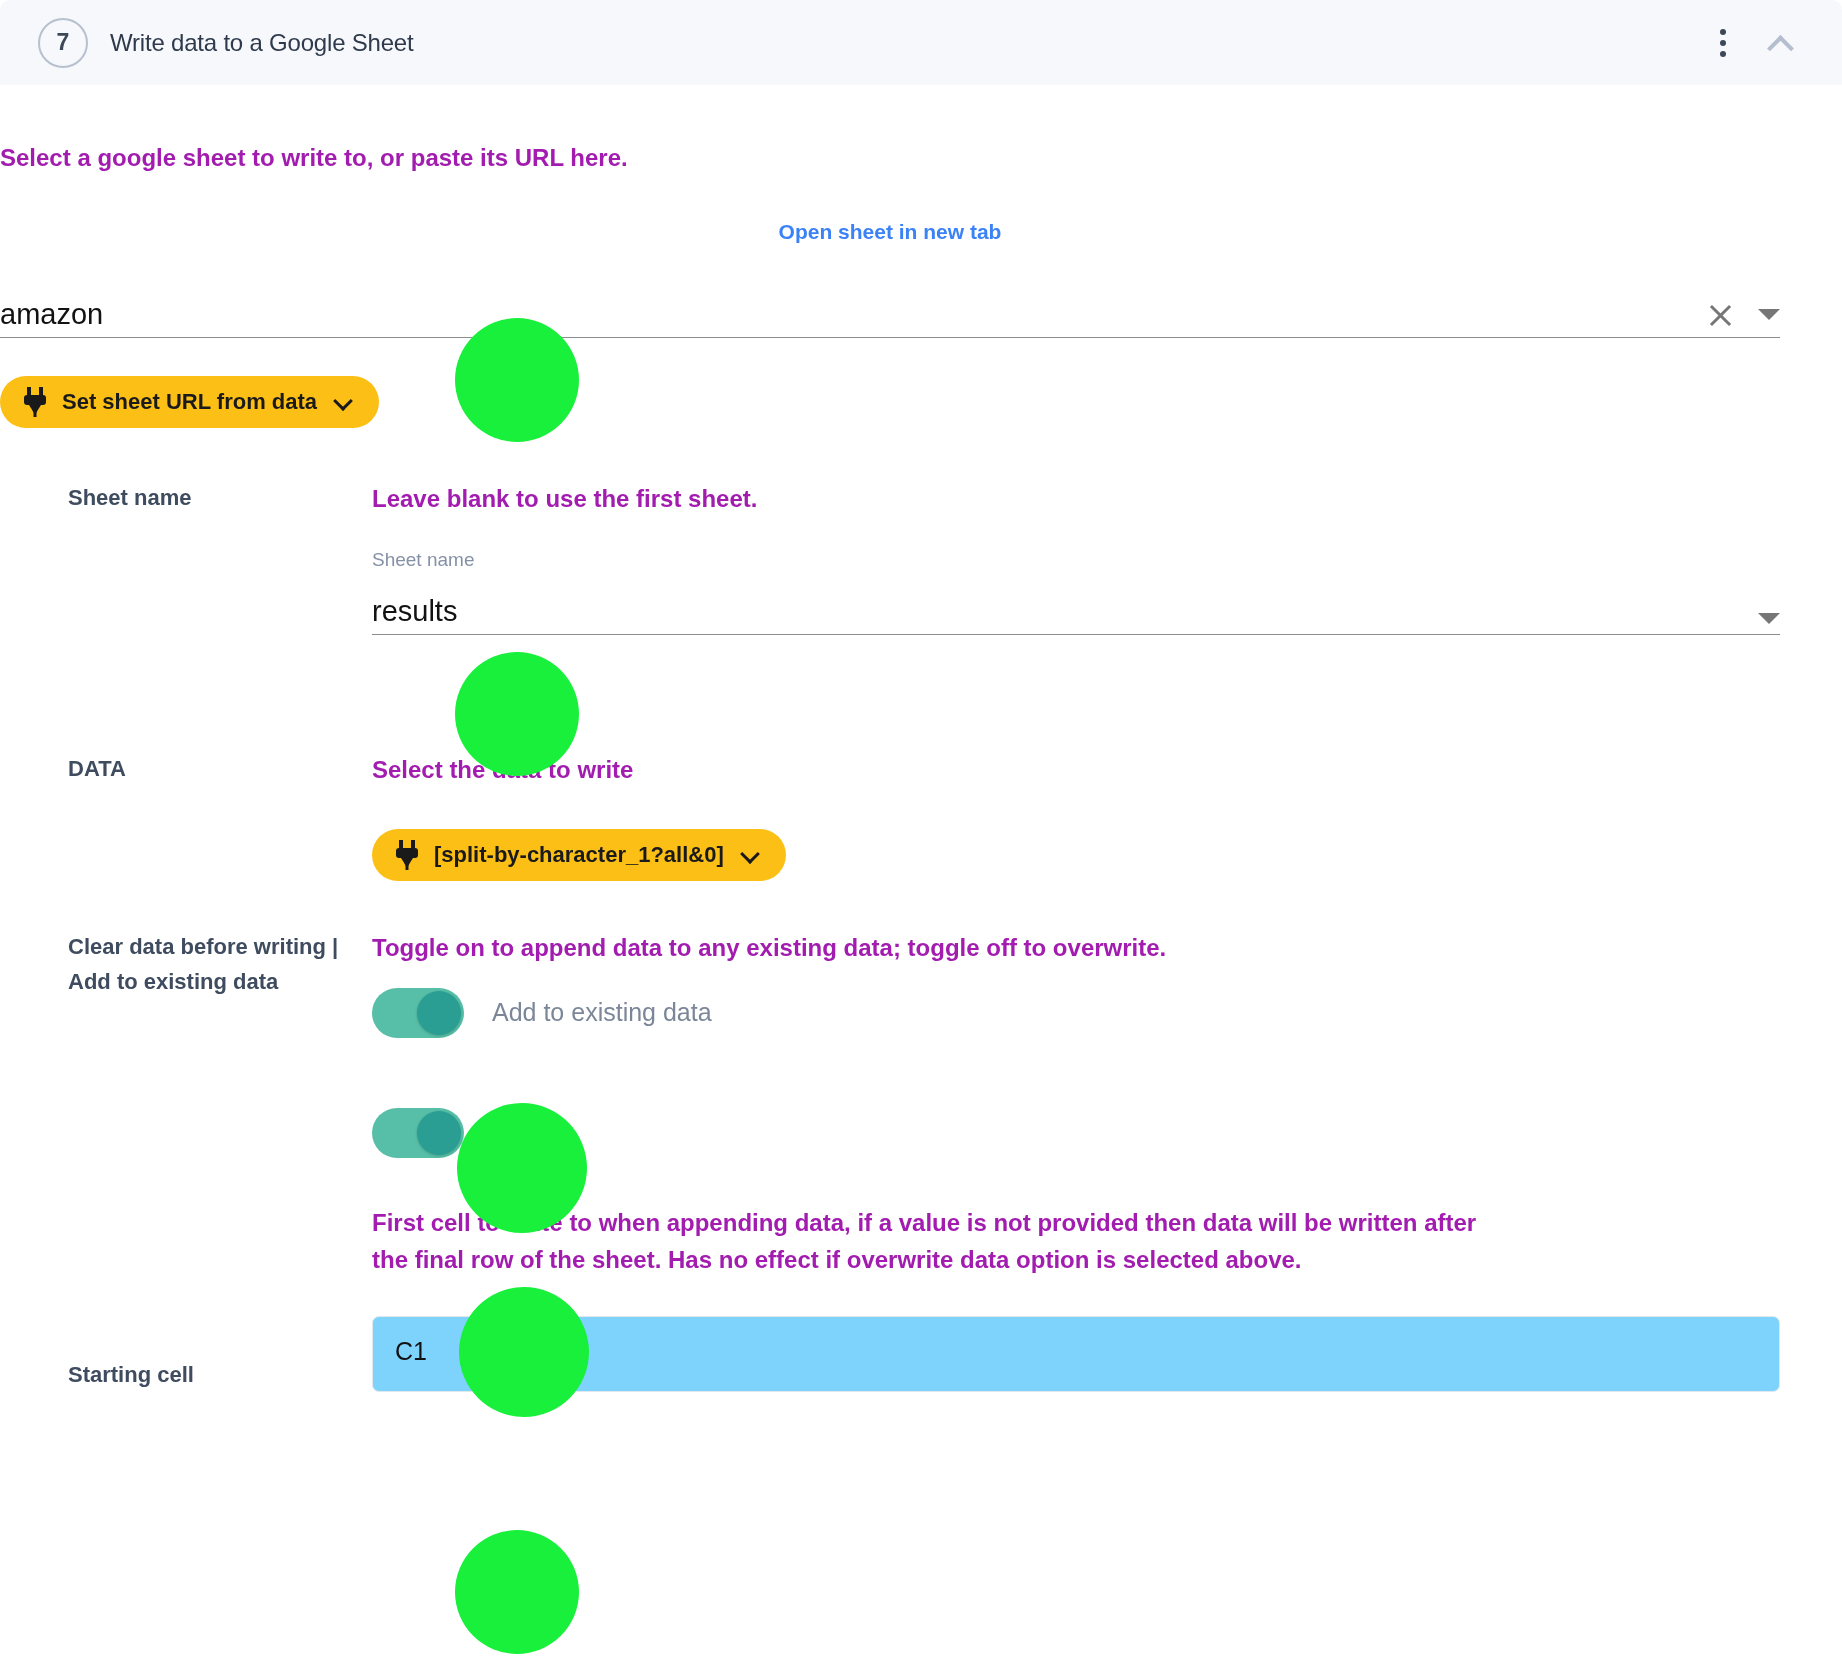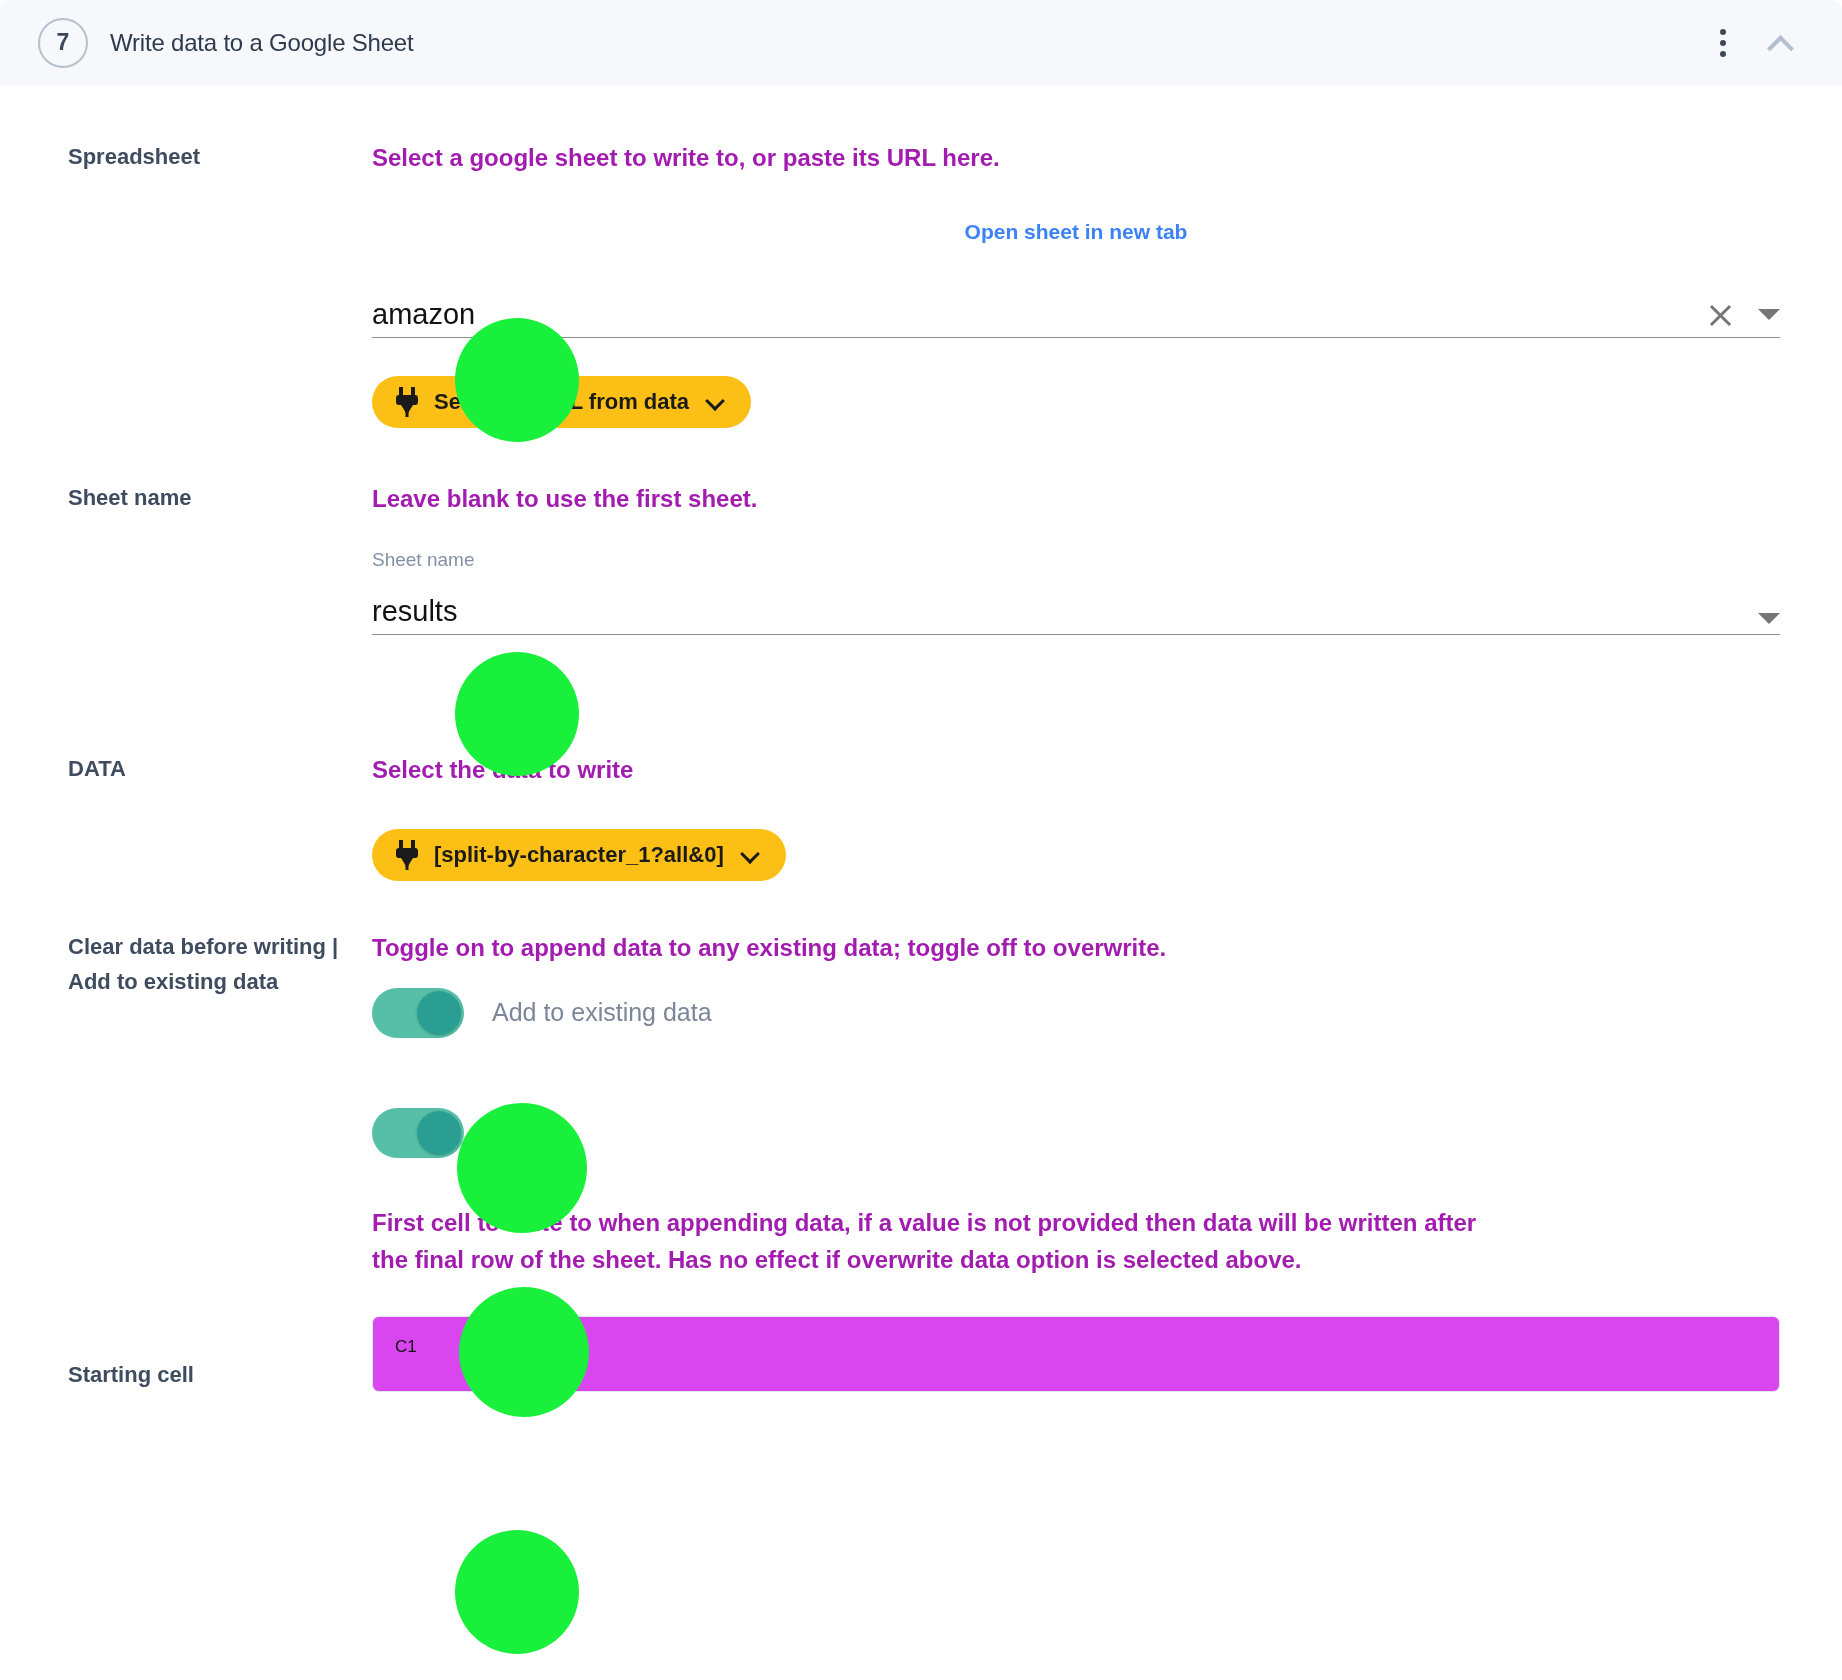--- a/index.html
+++ b/index.html
@@ -250,23 +250,23 @@
     color: #7b8798;
   }
 
   
   .boxed-input {
     border: 1px solid #e3e8ef;
     border-radius: 7px;
     min-height: 76px;
     padding: 20px 22px;
     box-sizing: border-box;
-    font-size: 17px;
+    font-size: 25px;
     color: #121212;
-    background: #d946ef;
+    background: #7dd3fc;
     outline: none;
   }
 
   
   .hl {
     position: absolute;
     border-radius: 50%;
     background: #18f03c;
     pointer-events: none;
     z-index: 5;
@@ -284,21 +284,20 @@
         <i></i>
         <i></i>
       </div>
     <div class="chevron-up-icon"></div>
   </div>
 </div>
 
 <div class="card-body">
 
   <div class="row" style="margin-top:54px;">
-    <div class="row-label">Spreadsheet</div>
     <div class="row-content">
       <div class="help-text">Select a google sheet to write to, or paste its URL here.</div>
 
       <div style="margin-top:44px;">
         <a class="open-sheet-link">Open sheet in new tab</a>
       </div>
 
       <div class="uline-field" style="margin-top:38px;">
         <div class="uline-value">amazon</div>
         <div class="field-icons">

